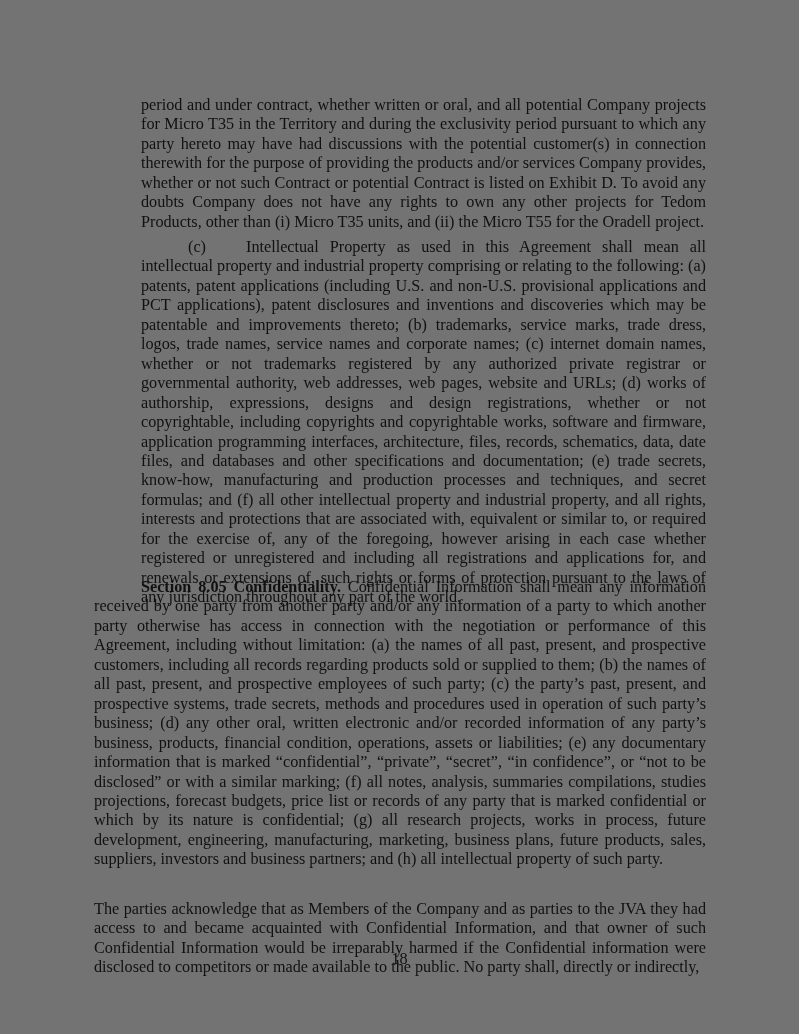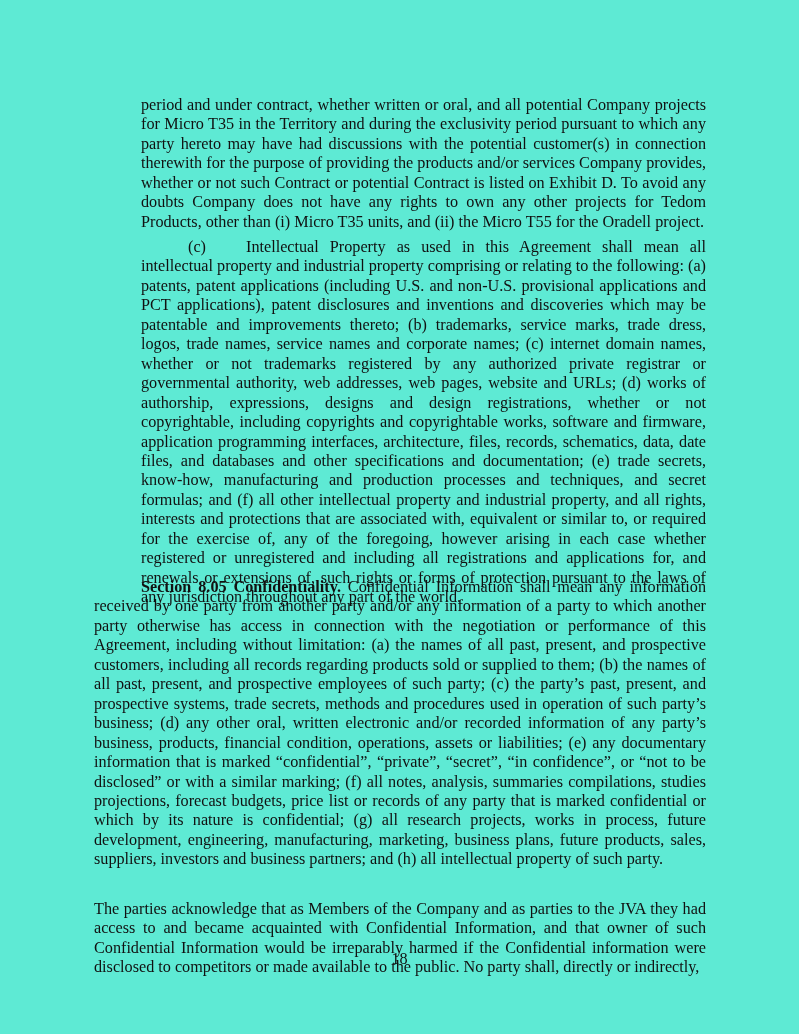--- a/index.html
+++ b/index.html
@@ -1,19 +1,19 @@
 <!DOCTYPE html>
 <html><head>
 <meta charset="utf-8">
 <style>
   html, body { margin: 0; padding: 0; background: #ffffff; }
   body { width: 799px; height: 1034px; position: relative; overflow: hidden; }
   .page {
     position: absolute; left: 0; top: 0; width: 799px; height: 1034px;
-    background: #5eead4; color: #111111;
+    background: #737373; color: #111111;
     font-family: "Liberation Serif", "DejaVu Serif", serif;
     font-size: 16.2px; line-height: 19.45px;
   }
   .para {
     position: absolute; margin: 0;
     text-align: justify; text-align-last: left;
     hyphens: none;
   }
   .indent-block { left: 141px; width: 565px; }
   .full-block { left: 94px; width: 612px; }

